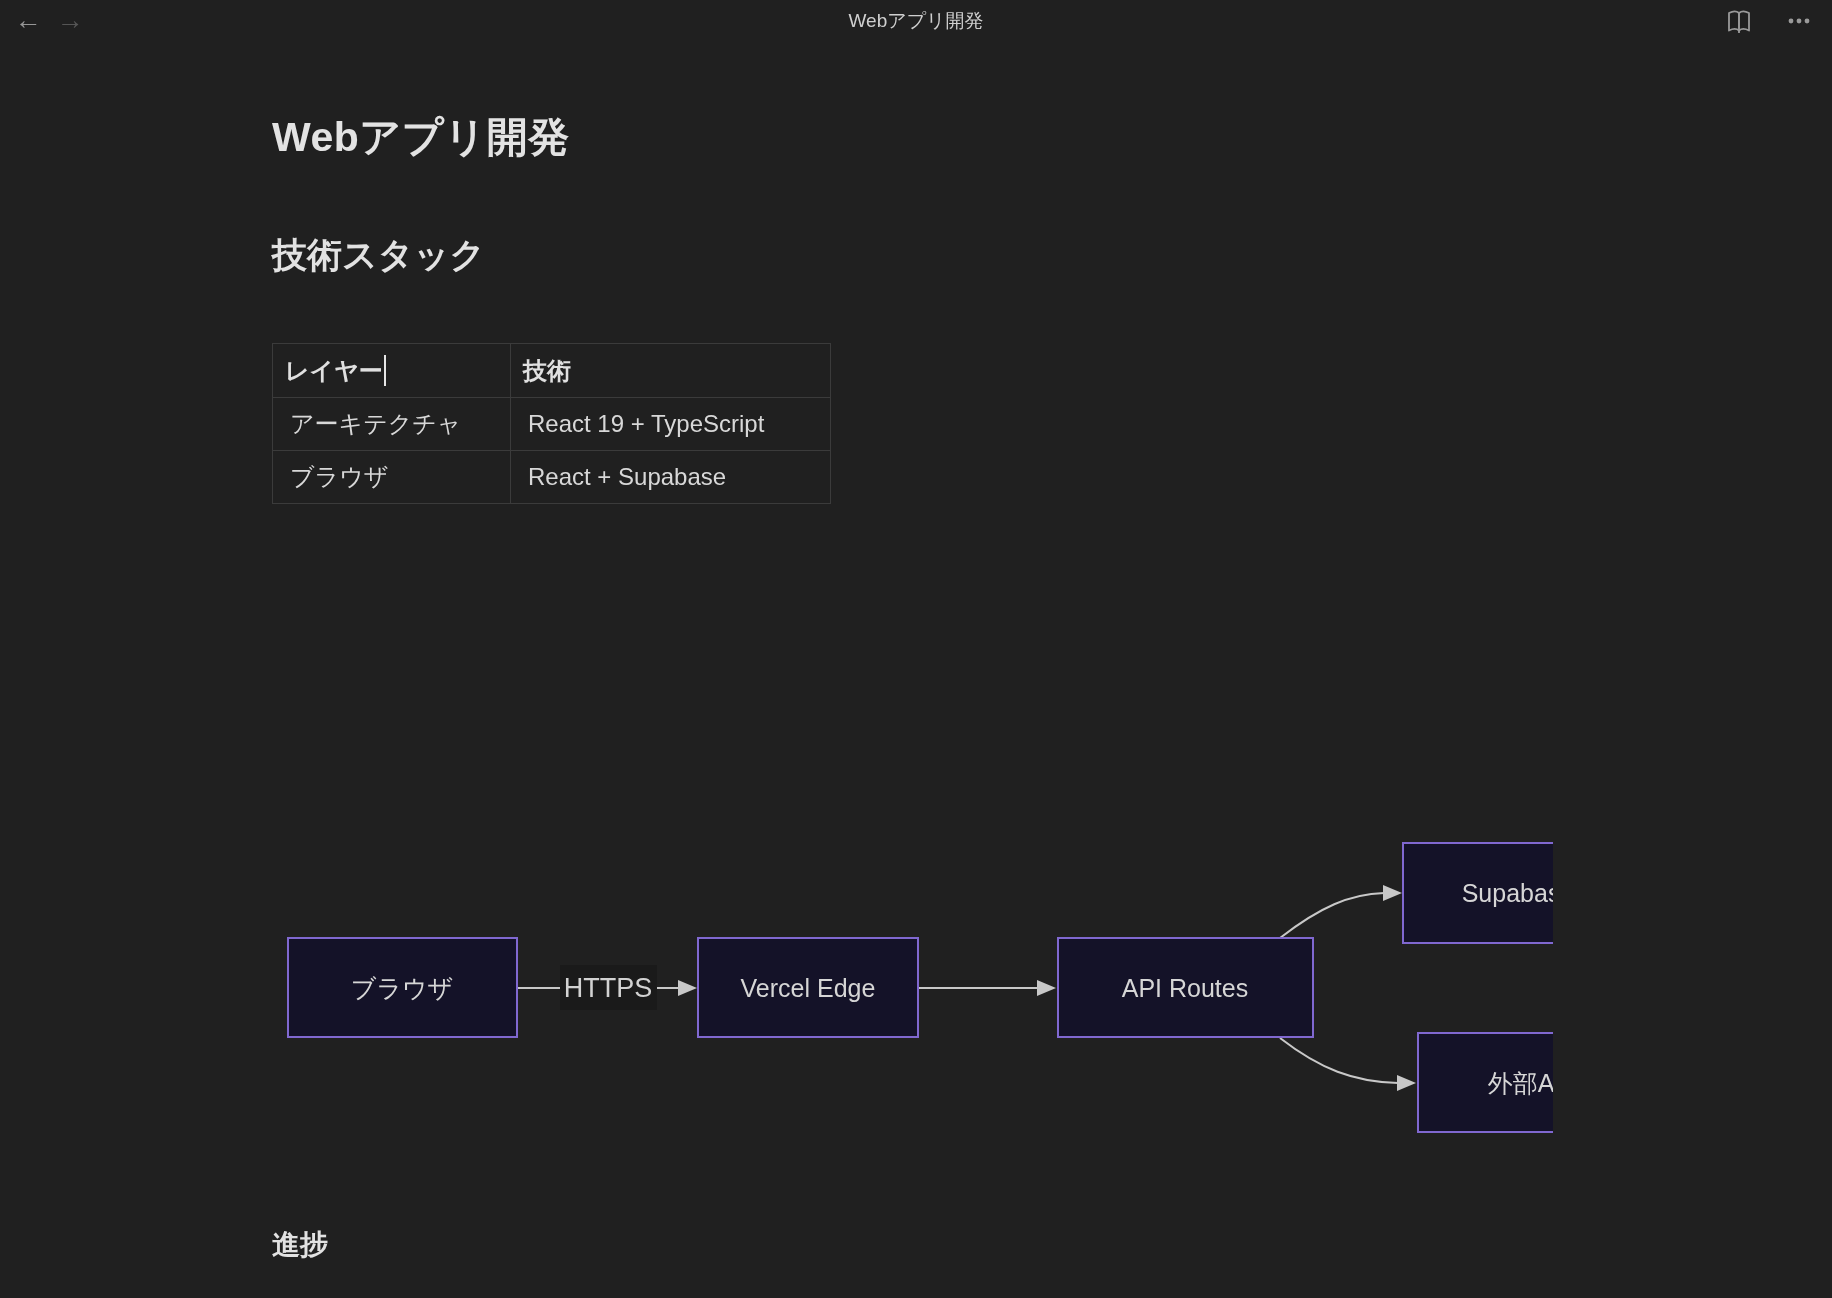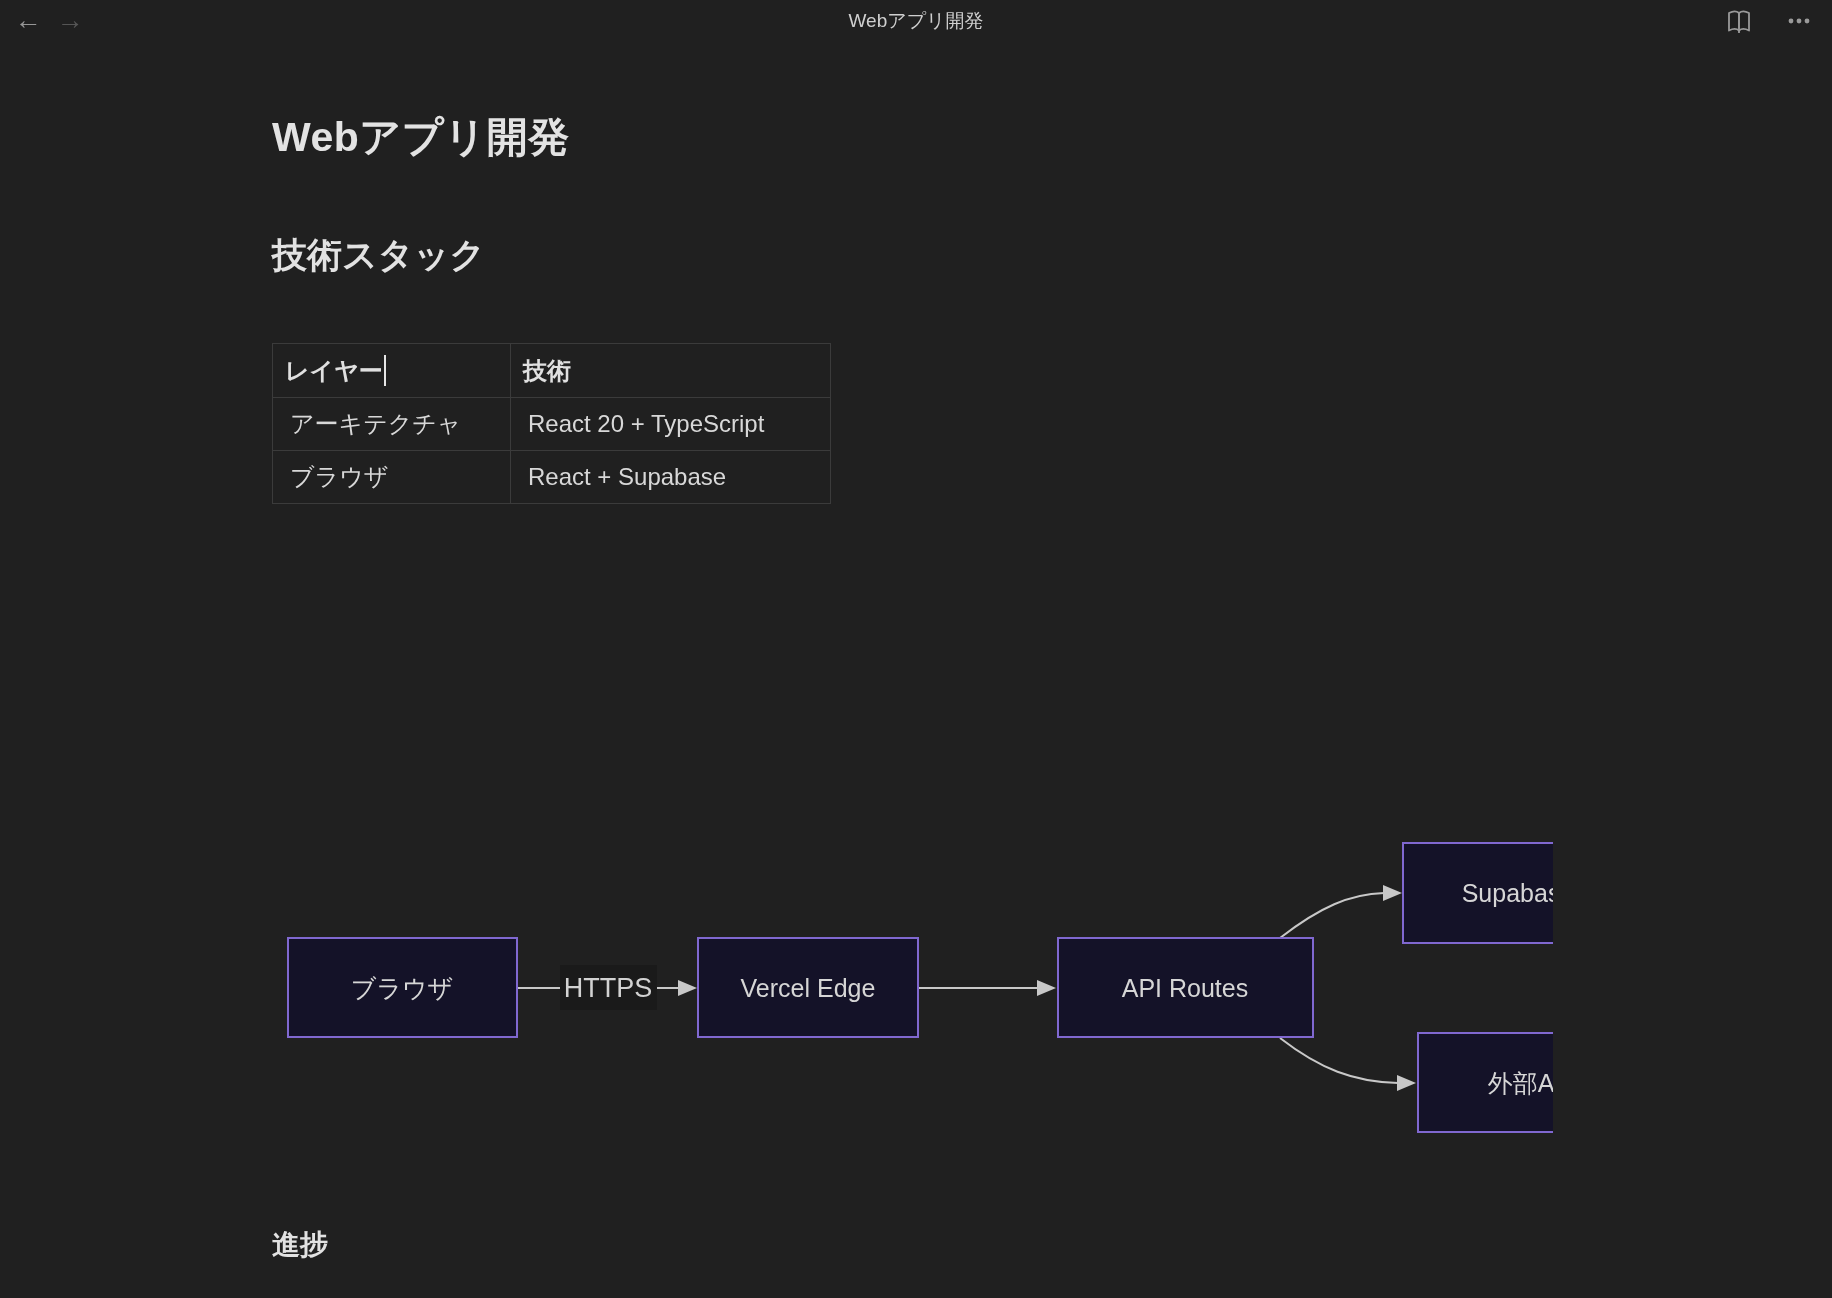--- a/index.html
+++ b/index.html
@@ -126,21 +126,21 @@
           <span>レイヤー</span><span class="caret"></span>
         </th>
         <th>
           <span>技術</span>
         </th>
       </tr>
     </thead>
     <tbody>
       <tr>
         <td>アーキテクチャ</td>
-        <td>React 20 + TypeScript</td>
+        <td>React 19 + TypeScript</td>
       </tr>
       <tr>
         <td>ブラウザ</td>
         <td>React + Supabase</td>
       </tr>
     </tbody>
   </table>
 
 
   <div class="diagram-wrap">

